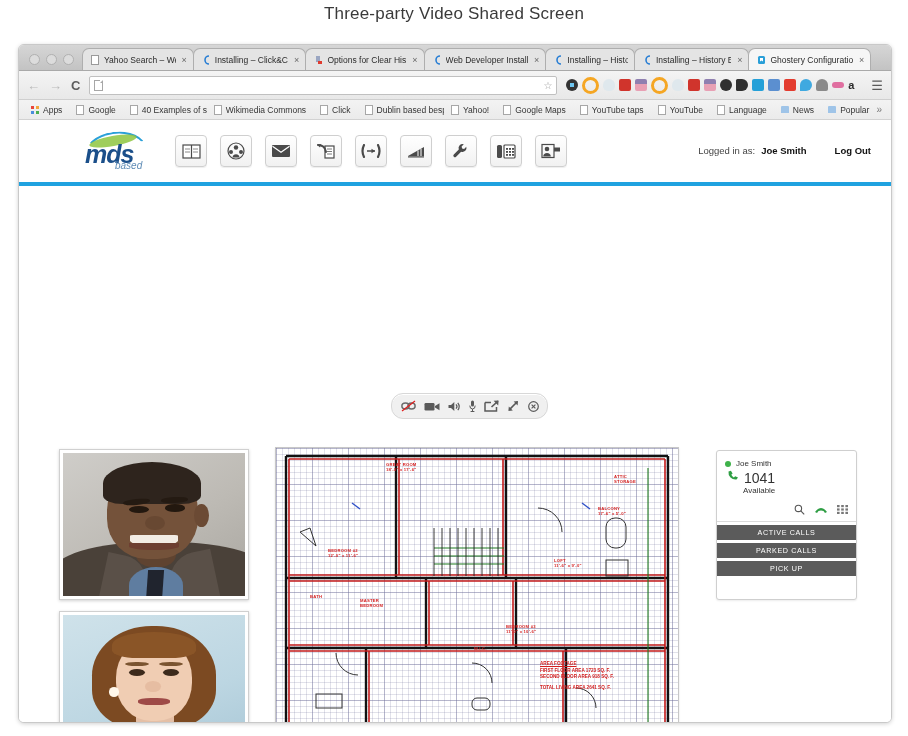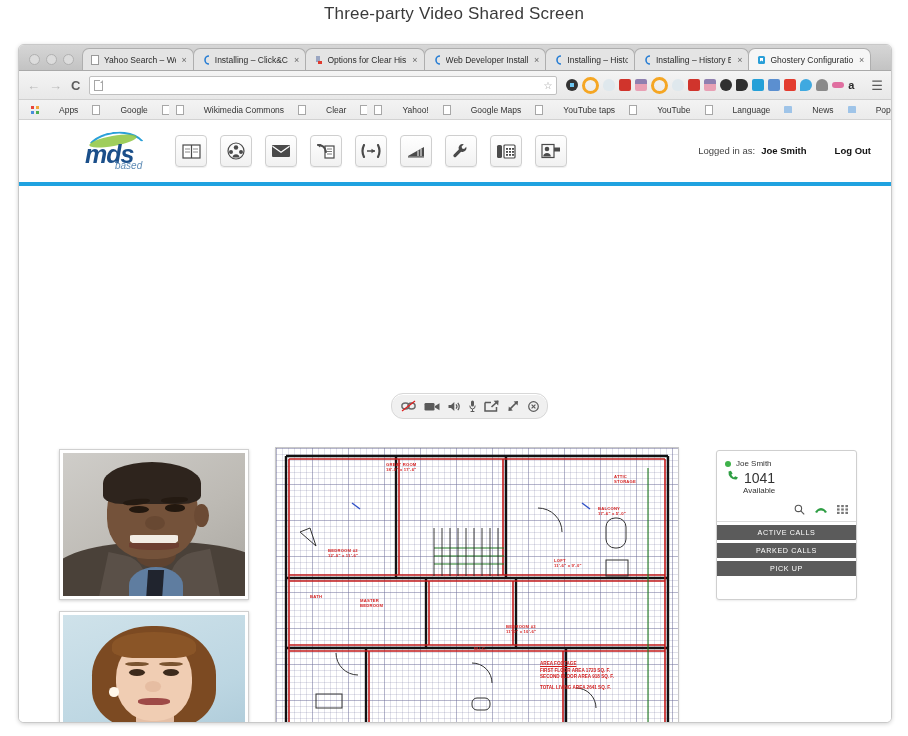--- a/index.html
+++ b/index.html
@@ -76,21 +76,21 @@
   .exticons .ei{width:12px;height:12px;border-radius:2px;}
   .menu3{font-size:13px;color:#5a5a5a;margin-left:2px;}
 
   
   .bookmarks{
     height:19px;background:linear-gradient(#f3f3f3,#ebebeb);
     border-bottom:1px solid #d2d2d2;
     display:flex;align-items:center;gap:0px;padding:0 5px;
     font-size:8.5px;color:#343434;
   }
-  .bm{display:flex;align-items:center;gap:20px;padding:0 7px;white-space:nowrap;}
+  .bm{display:flex;align-items:center;gap:4px;padding:0 7px;white-space:nowrap;}
   .bm .doc{width:6px;height:8px;border:1px solid #a7a7a7;background:#fff;flex:0 0 auto;}
   .bm .fold{width:8px;height:7px;background:#9fc4e8;border-radius:1px 1px 0 0;flex:0 0 auto;}
   .bm.apps .grid{width:8px;height:8px;background:
      linear-gradient(#e8443a,#e8443a) 0 0/3px 3px no-repeat,
      linear-gradient(#f2a73b,#f2a73b) 5px 0/3px 3px no-repeat,
      linear-gradient(#4a8ddc,#4a8ddc) 0 5px/3px 3px no-repeat,
      linear-gradient(#4caf50,#4caf50) 5px 5px/3px 3px no-repeat;}
   .bm.truncated{overflow:hidden;max-width:72px;}
   .bmmore{margin-left:auto;color:#7a7a7a;font-size:10px;padding-right:4px;}
 
@@ -367,21 +367,21 @@
     <div class="bm truncated">
         <span class="doc"></span>
         <span>40 Examples of stu</span>
       </div>
     <div class="bm">
         <span class="doc"></span>
         <span>Wikimedia Commons</span>
       </div>
     <div class="bm">
         <span class="doc"></span>
-        <span>Clear</span>
+        <span>Click</span>
       </div>
     <div class="bm truncated" style="max-width:84px">
         <span class="doc"></span>
         <span>Dublin based bespo</span>
       </div>
     <div class="bm">
         <span class="doc"></span>
         <span>Yahoo!</span>
       </div>
     <div class="bm">

